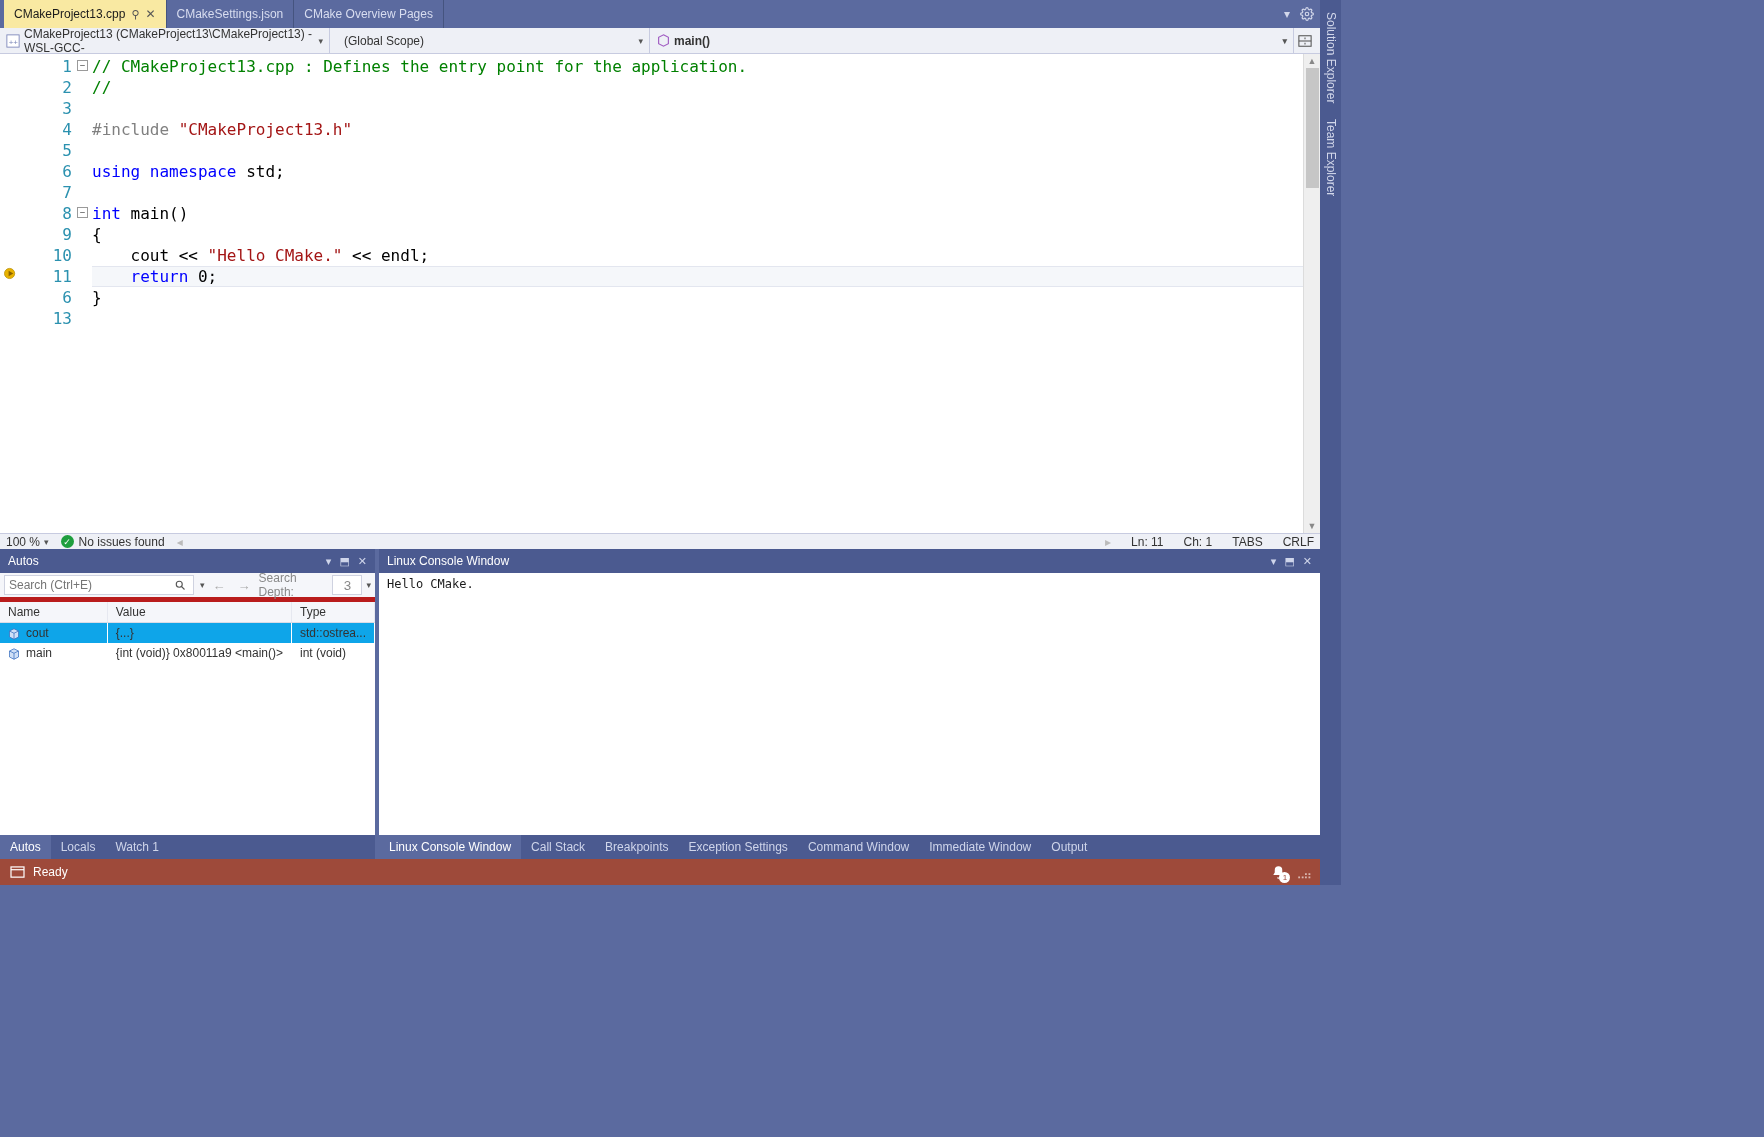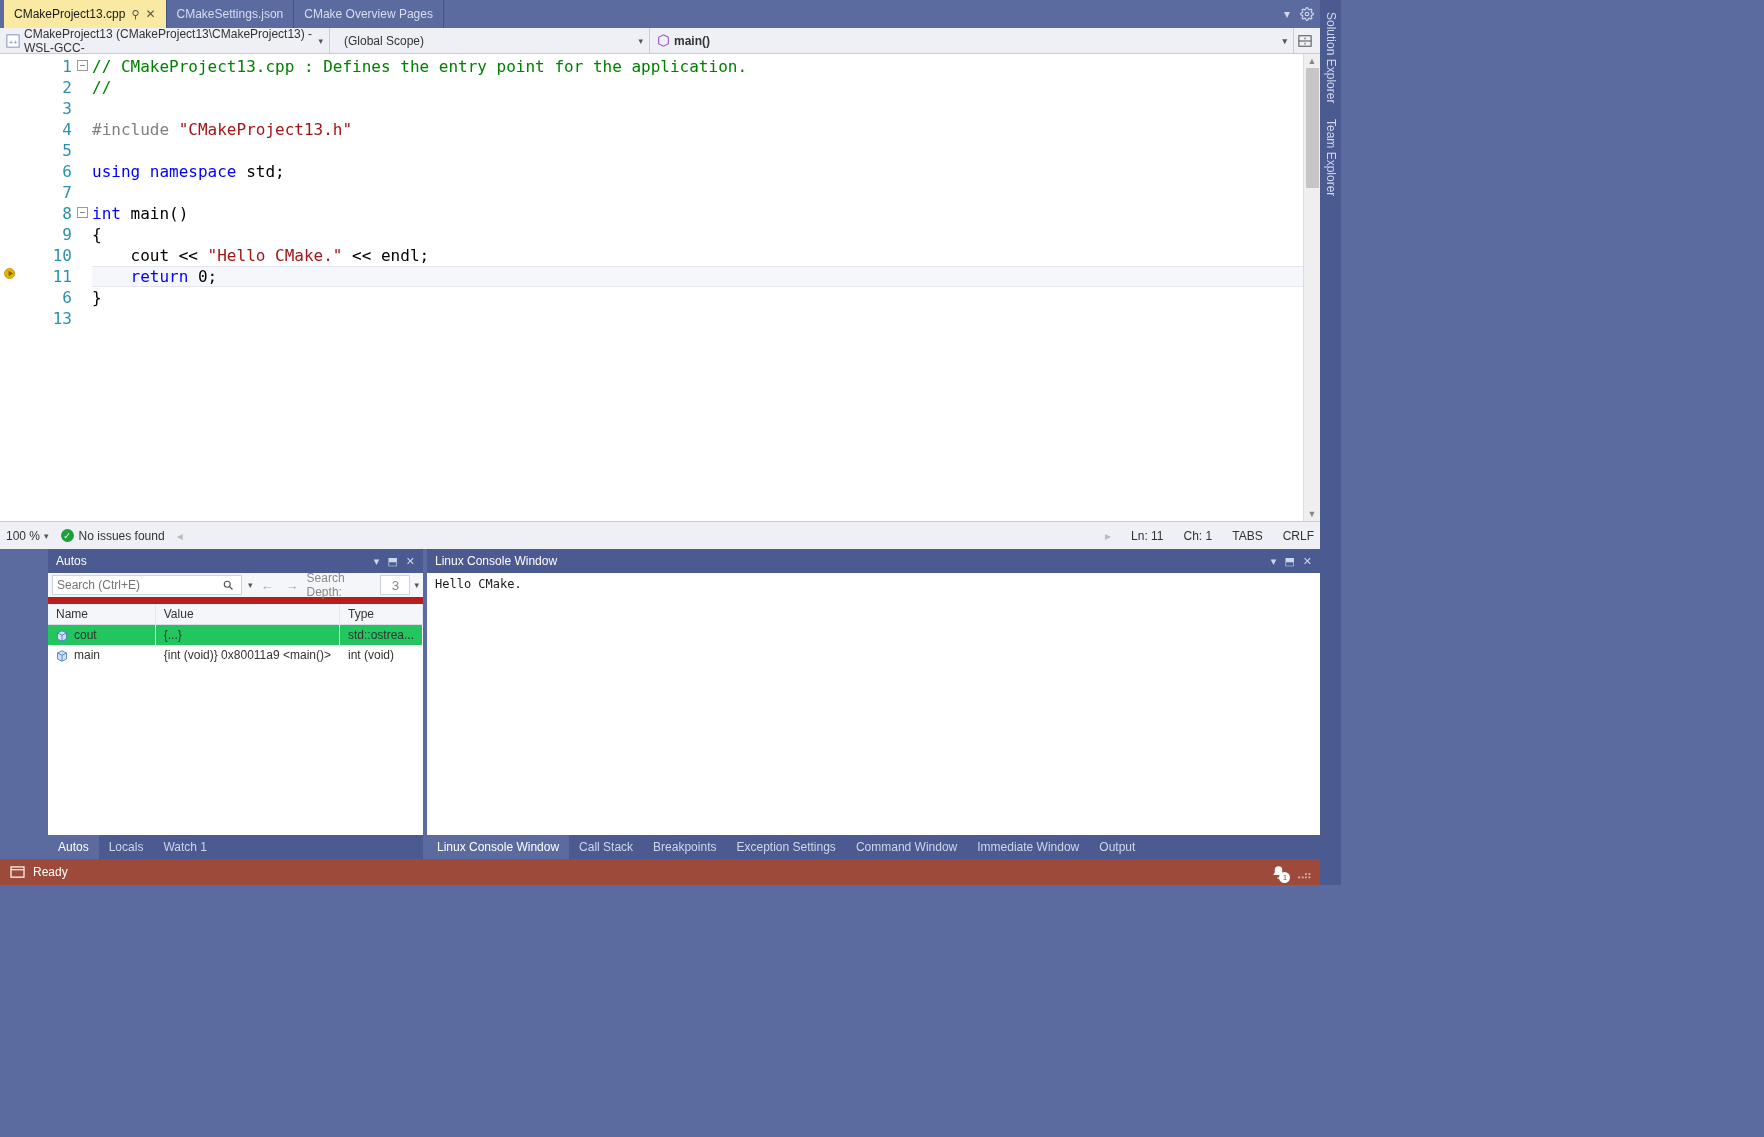--- a/index.html
+++ b/index.html
@@ -35,42 +35,42 @@
   #code .line.cur{background:#f5f7fa;border-top:1px solid #e3e6ef;border-bottom:1px solid #e3e6ef;height:21px;line-height:19px;}
   .c-comment{color:#008000;}
   .c-keyword{color:#0000ff;}
   .c-string{color:#a31515;}
   .c-plain{color:#000;}
   .c-pp{color:#808080;}
   .c-func{color:#000;}
   #editor-scroll{width:17px;background:#efefef;border-left:1px solid #dcdcdc;display:flex;flex-direction:column;align-items:center;justify-content:space-between;font-size:9px;color:#888;padding:2px 0;}
   #editor-scroll .thumb{width:13px;height:120px;background:#c6c6c6;margin-top:2px;}
   
-  #editor-status{height:28px;background:#eef0f6;border-top:1px solid #c7cbe0;display:flex;align-items:center;font-size:12px;color:#333;padding:0 6px;gap:12px;}
+  #editor-status{height:16px;background:#eef0f6;border-top:1px solid #c7cbe0;display:flex;align-items:center;font-size:12px;color:#333;padding:0 6px;gap:12px;}
   #editor-status .zoom{display:flex;align-items:center;gap:4px;}
   #editor-status .issues{display:flex;align-items:center;gap:5px;}
   #editor-status .issues .chk{width:13px;height:13px;border-radius:50%;background:#1e9e3e;display:inline-flex;align-items:center;justify-content:center;color:#fff;font-size:9px;}
   #editor-status .right{margin-left:auto;display:flex;gap:20px;color:#333;}
   
-  #bottom{height:310px;display:flex;gap:4px;padding:0;margin-left:48px;}
+  #bottom{height:310px;display:flex;gap:4px;padding:0;}
   .pane{flex:1;display:flex;flex-direction:column;background:#5b6a9f;min-width:0;}
   .pane-header{height:24px;background:#4b5a90;color:#fff;display:flex;align-items:center;padding:0 8px;font-size:12px;}
   .pane-header .icons{margin-left:auto;display:flex;gap:8px;color:#cfd5ea;font-size:11px;}
   .pane-body{flex:1;background:#fff;overflow:hidden;display:flex;flex-direction:column;min-height:0;}
   
-  #autos-toolbar{height:26px;background:#f5f6fa;border-bottom:7px solid #b91c1c;display:flex;align-items:center;padding:12px 4px;gap:4px;font-size:12px;color:#666;}
+  #autos-toolbar{height:26px;background:#f5f6fa;border-bottom:5px solid #b91c1c;display:flex;align-items:center;padding:12px 4px;gap:4px;font-size:12px;color:#666;}
   #autos-search{flex:0 0 190px;height:20px;border:1px solid #cfd2e0;padding:0 4px;font-size:12px;color:#888;}
   #autos-toolbar .nav{color:#aaa;font-size:13px;padding:0 4px;}
   #autos-toolbar .depthlabel{color:#888;}
   #autos-toolbar .depthbox{width:30px;height:20px;border:1px solid #cfd2e0;text-align:center;color:#888;}
   #autos-table{flex:1;overflow:auto;}
   #autos-table table{width:100%;border-collapse:collapse;font-size:12px;}
   #autos-table th{background:#f5f6fa;text-align:left;font-weight:400;padding:3px 8px;border-bottom:1px solid #dadce6;border-right:1px solid #e6e8f0;color:#333;}
   #autos-table td{padding:3px 8px;border-right:1px solid transparent;color:#333;white-space:nowrap;overflow:hidden;text-overflow:ellipsis;}
-  #autos-table tr.hover{background:#22c55e;}
+  #autos-table tr.hover{background:#0ea5e9;}
   .cube{width:12px;height:12px;display:inline-block;margin-right:6px;color:#3a6fbf;vertical-align:middle;}
   .pane-tabs{height:24px;background:#4b5a90;display:flex;align-items:stretch;}
   .pane-tab{padding:0 10px;display:flex;align-items:center;color:#cfd5ea;font-size:12px;cursor:pointer;}
   .pane-tab.active{background:#5b6a9f;color:#fff;}
   
   #console-body{padding:4px 8px;font-family:Consolas,monospace;font-size:12px;}
   
   #statusbar{height:26px;background:#9e4a3a;color:#fff;display:flex;align-items:center;padding:0 10px;font-size:12px;gap:8px;}
   #statusbar .right{margin-left:auto;display:flex;align-items:center;gap:10px;}
   .bell{position:relative;display:inline-block;}

